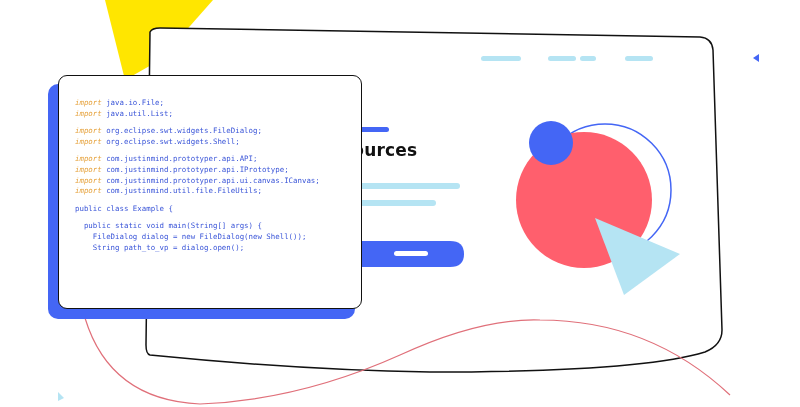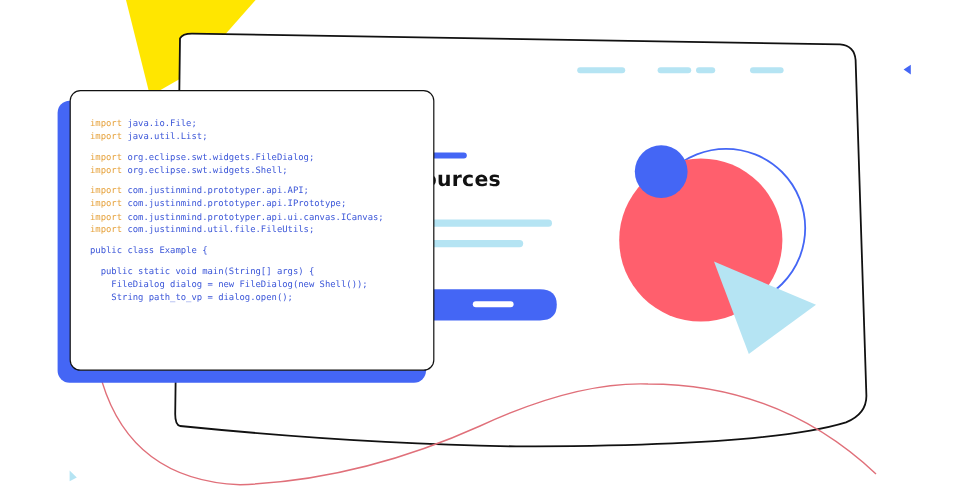--- a/index.html
+++ b/index.html
@@ -2,21 +2,21 @@
 <html><head>
 <meta charset="utf-8">
 <style>
   html, body { margin:0; padding:0; background:#ffffff; }
   body { width:800px; height:407px; position:relative; overflow:hidden; font-family:"Liberation Sans", sans-serif; }
   .layer { position:absolute; left:0; top:0; width:800px; height:407px; }
   .heading { position:absolute; left:342px; top:140px; font-family:"DejaVu Sans", sans-serif; font-weight:bold; font-size:17px; color:#111; letter-spacing:0.2px; }
   .code-shadow { position:absolute; left:48px; top:84px; width:307px; height:235px; background:#4466f5; border-radius:10px; }
   .code-card { position:absolute; left:58px; top:75px; width:304px; height:234px; background:#fff; border:1.5px solid #111; border-radius:9px; box-sizing:border-box; }
   .code { position:absolute; left:16px; top:22px; font-family:"DejaVu Sans Mono", monospace; font-size:7.4px; line-height:10.6px; color:#3a55d8; white-space:pre; }
-  .code .kw { color:#e6a23c; }
+  .code .kw { color:#e6a23c;font-style:italic; }
   .code .blank { height:7px; }
 </style>
 </head>
 <body>
 
 <svg class="layer" viewBox="0 0 800 407">
 
   <polygon points="105,0 213,0 160,60 125,80" fill="#ffe600"></polygon>
 
   <path d="M150,32 Q152,28 160,28 L700,37 Q712,38 713,50 L722,330 Q722,345 705,352 Q640,372 430,372 Q300,370 150,355 Q146,354 146,345 Z" fill="#ffffff" stroke="#111" stroke-width="1.5"></path>

